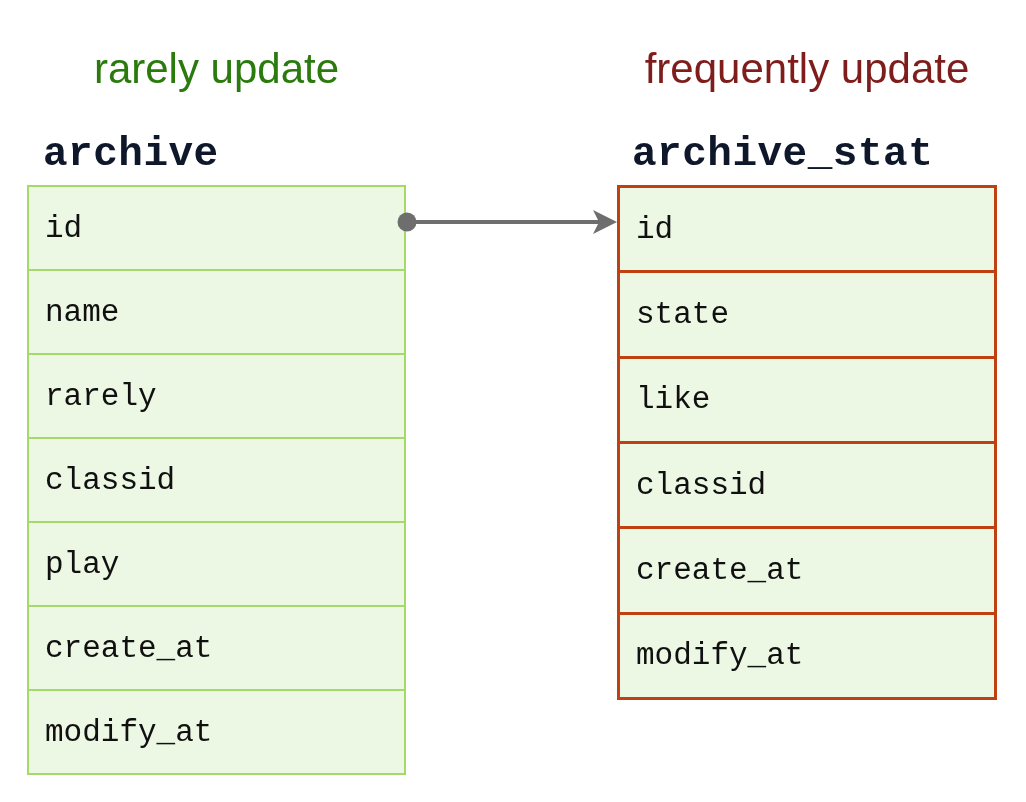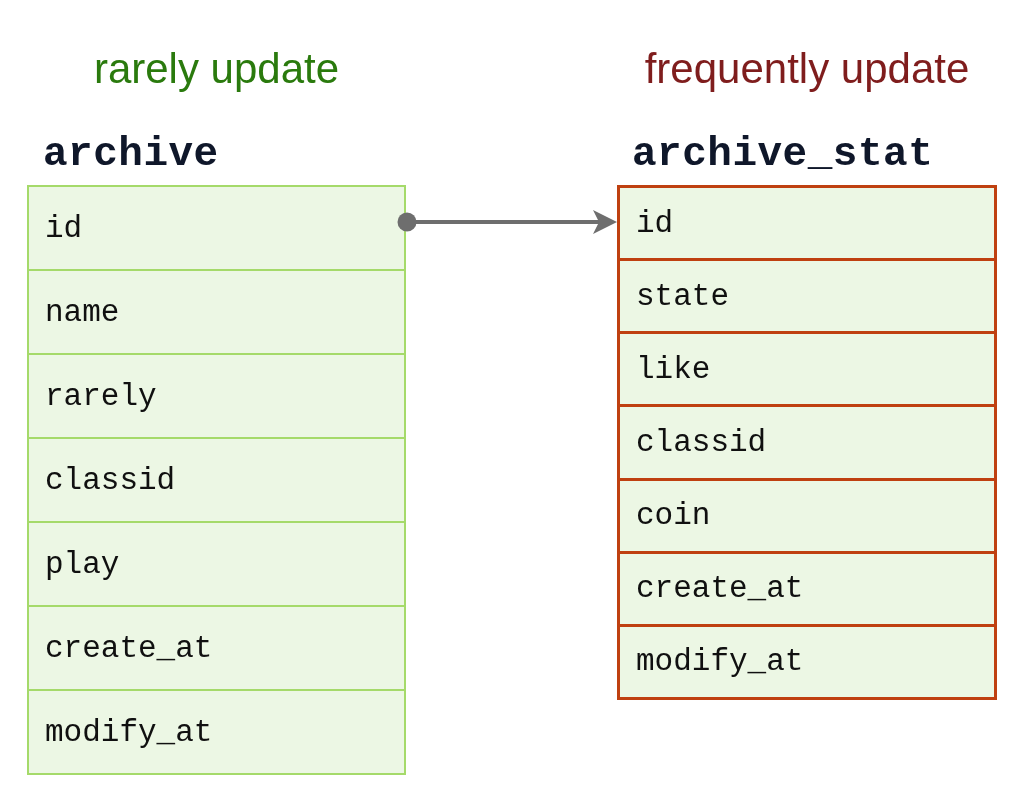--- a/index.html
+++ b/index.html
@@ -150,21 +150,20 @@
     <div class="row">play</div>
     <div class="row">create_at</div>
     <div class="row">modify_at</div>
   </div>
 
   <div class="entity-table" id="table-archive-stat">
     <div class="row">id</div>
     <div class="row">state</div>
     <div class="row">like</div>
     <div class="row">classid</div>
-    <div class="row">coin</div>
     <div class="row">create_at</div>
     <div class="row">modify_at</div>
   </div>
 
   <svg id="relation-connector" viewBox="0 0 240 48" width="240" height="48">
 
     <line x1="17" y1="24" x2="218" y2="24" stroke="#6e6e6e" stroke-width="4"></line>
 
     <circle cx="17" cy="24" r="9.5" fill="#6e6e6e"></circle>
 

